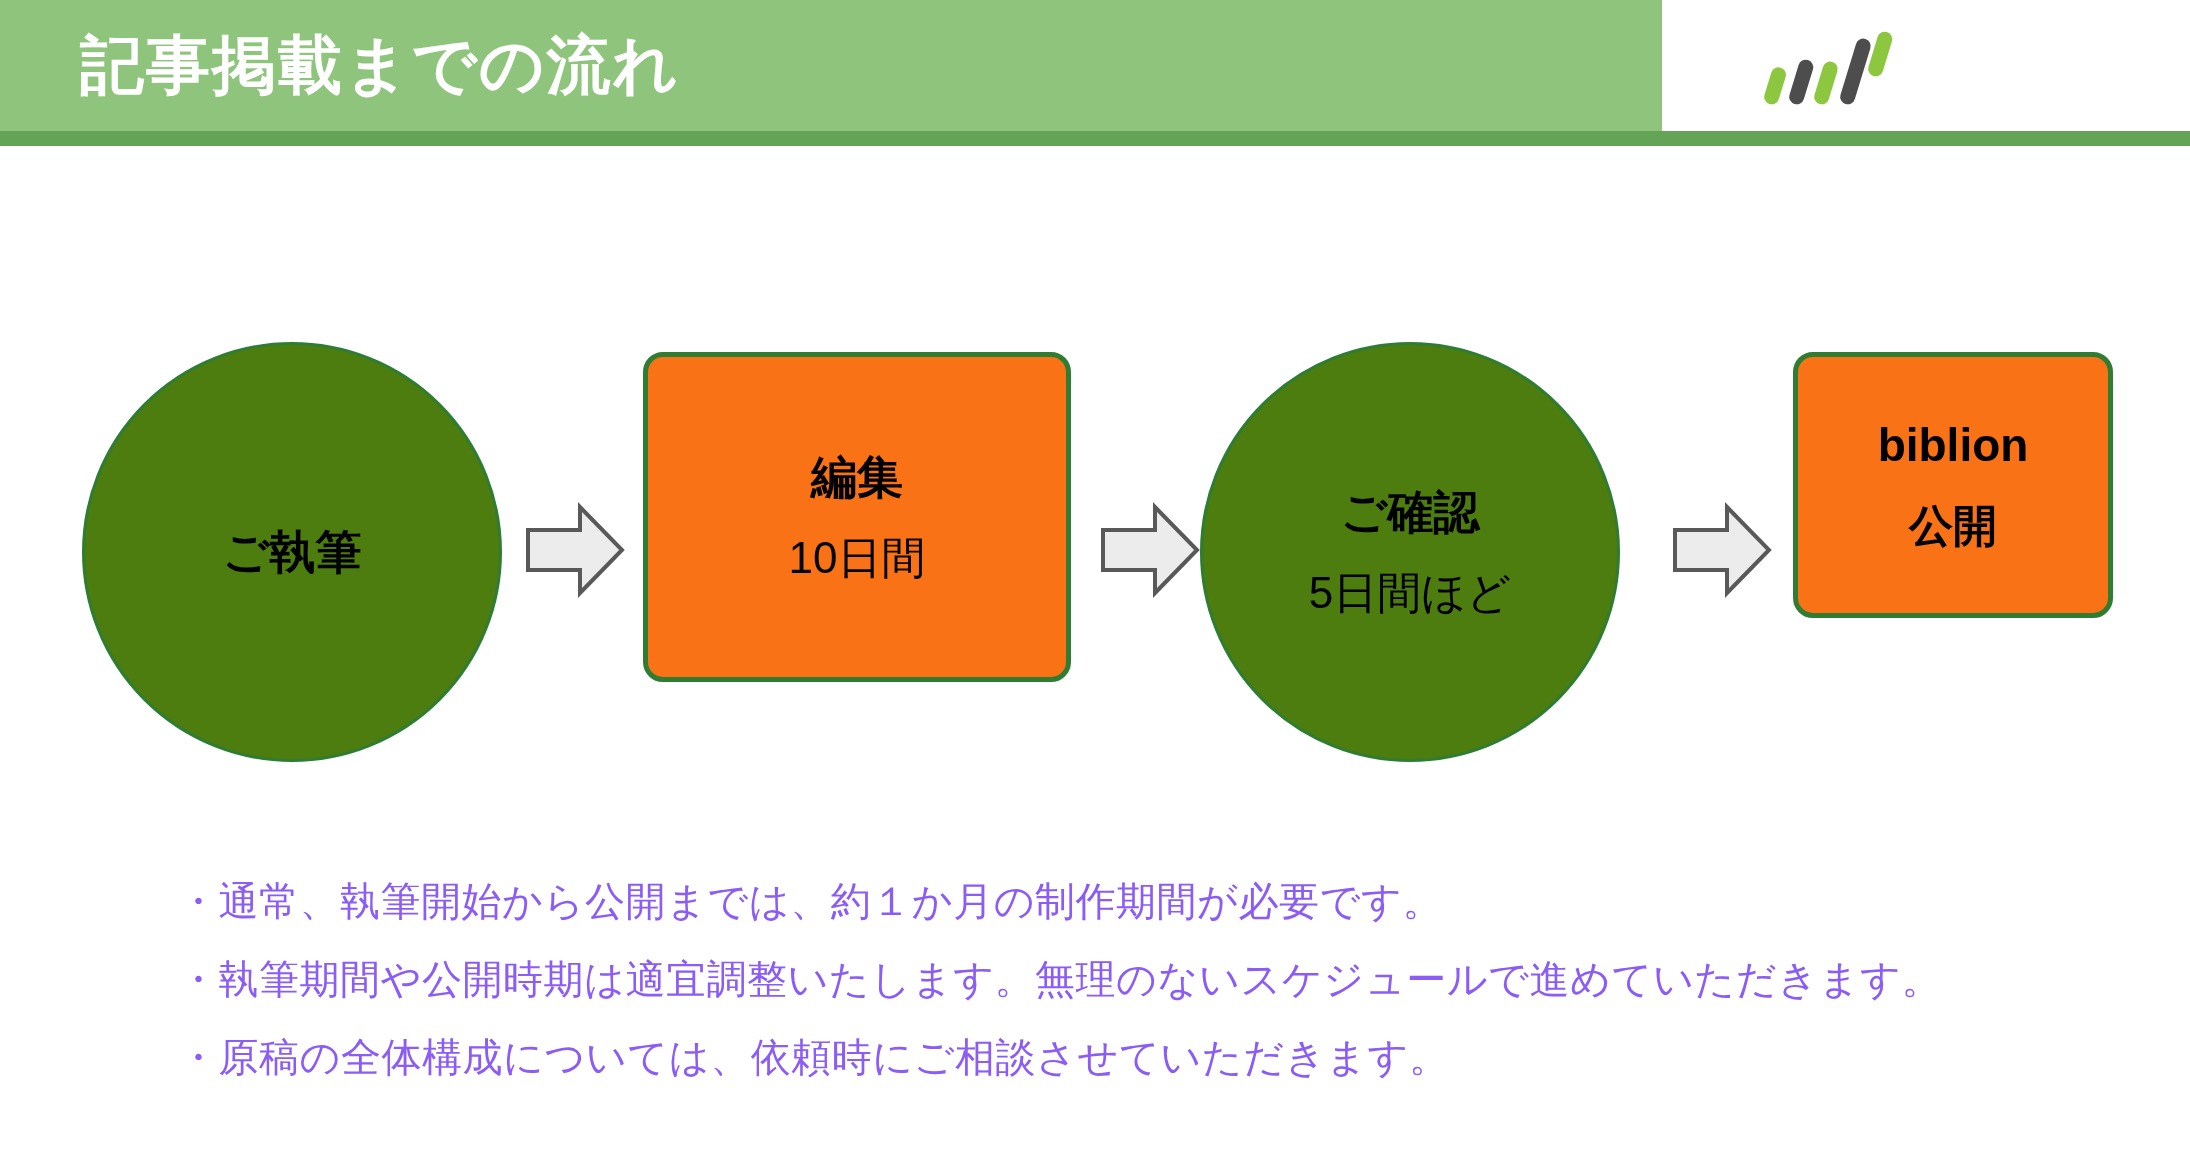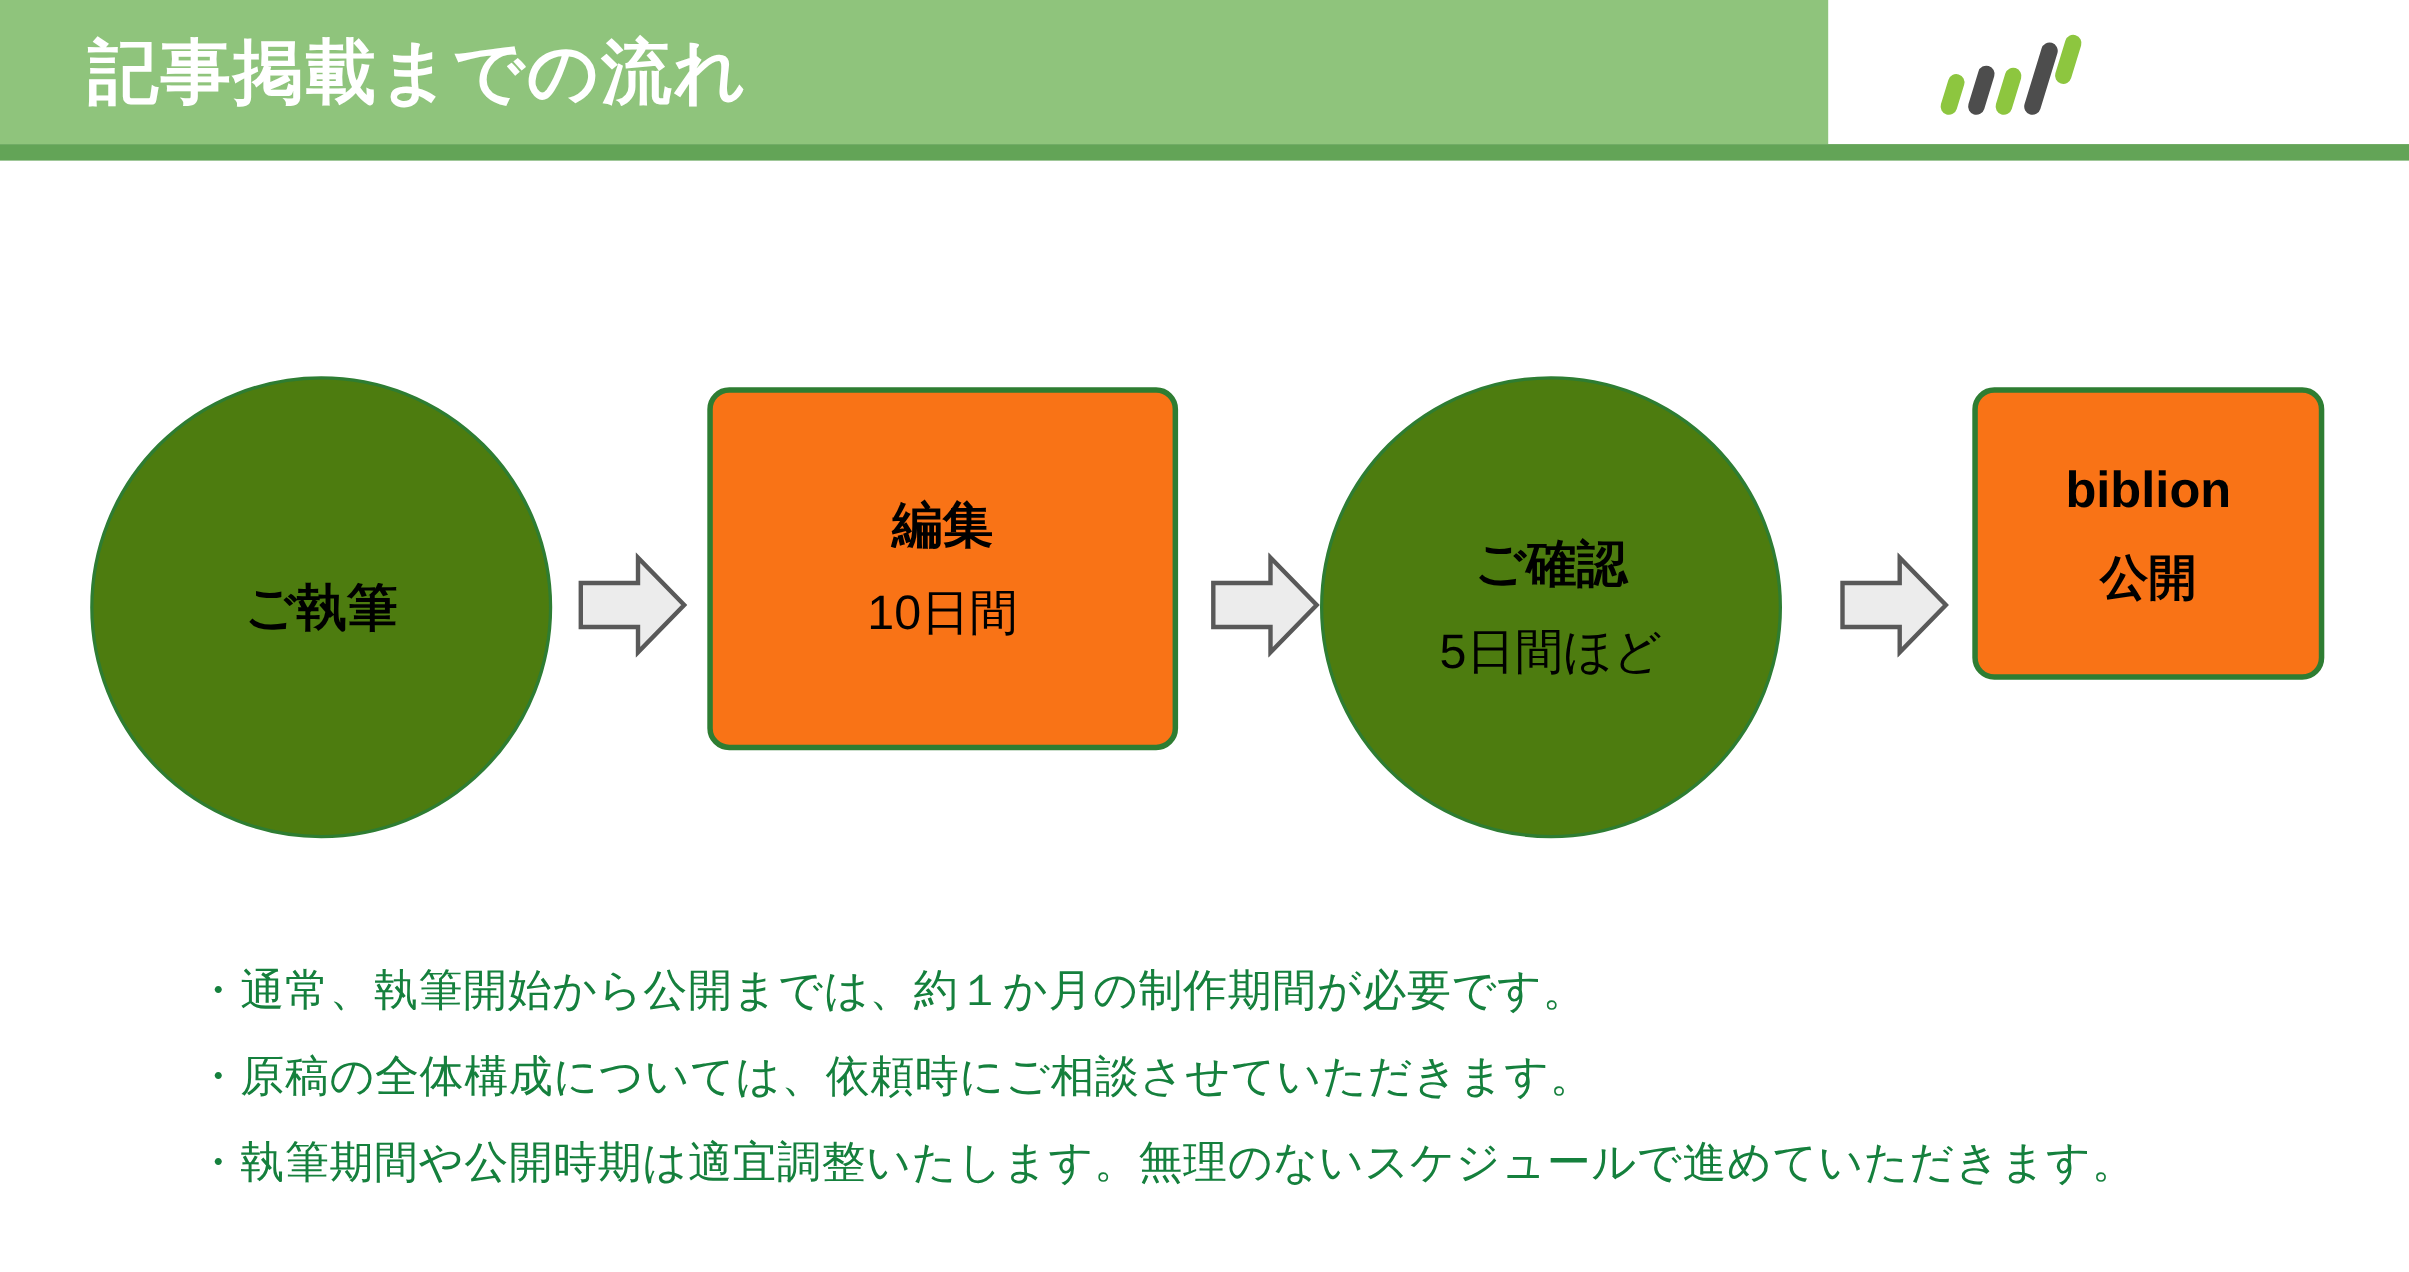--- a/index.html
+++ b/index.html
@@ -155,21 +155,21 @@
   
   .notes {
     position: absolute;
     left: 178px;
     top: 862px;
     width: 1960px;
   }
   .note-line {
     font-size: 40px;
     line-height: 78px;
-    color: #15803d;
+    color: #8b5cf6;
     white-space: nowrap;
     letter-spacing: 0.5px;
   }
 </style>
 </head>
 <body>
 
 <div class="header">
   <div class="header-band"></div>
   <div class="header-underline"></div>
@@ -222,15 +222,15 @@
 
   <div class="node box" id="node-4">
     <div class="node-title">biblion</div>
     <div class="node-sub bold">公開</div>
   </div>
 
 </div>
 
 <div class="notes">
   <div class="note-line">・通常、執筆開始から公開までは、約１か月の制作期間が必要です。</div>
+  <div class="note-line">・執筆期間や公開時期は適宜調整いたします。無理のないスケジュールで進めていただきます。</div>
   <div class="note-line">・原稿の全体構成については、依頼時にご相談させていただきます。</div>
-  <div class="note-line">・執筆期間や公開時期は適宜調整いたします。無理のないスケジュールで進めていただきます。</div>
 </div>
 
 </body></html>

